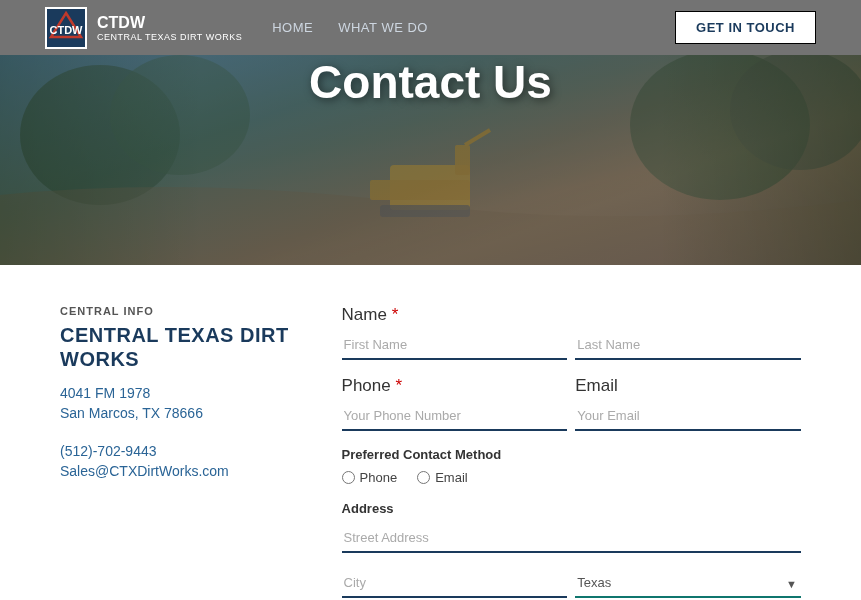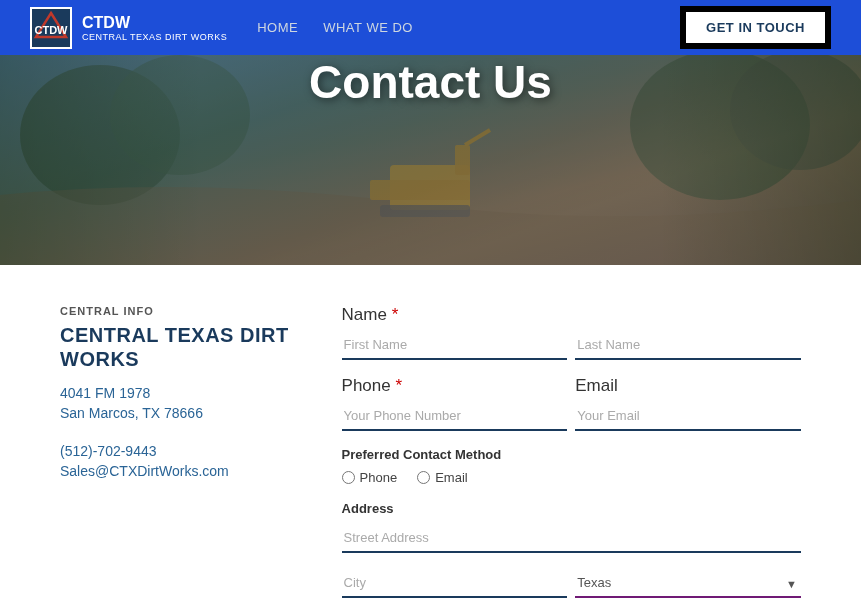--- a/index.html
+++ b/index.html
@@ -1,43 +1,43 @@
 <!DOCTYPE html>
 <html><head>
   <meta charset="utf-8">
   <style>
     * { box-sizing: border-box; margin: 0; padding: 0; }
     body { font-family: Arial, sans-serif; background: #fff; }
 
     
     nav {
-      background: #1d4ed8;
+      background: #737373;
       display: flex;
       align-items: center;
-      padding: 0 30px;
+      padding: 0 45px;
       height: 55px;
       justify-content: space-between;
     }
     .nav-left { display: flex; align-items: center; gap: 30px; }
     .logo-wrap { display: flex; align-items: center; gap: 10px; }
     .logo-icon {
       width: 42px; height: 42px;
       background: #1a3a5c;
       border: 2px solid #fff;
       display: flex; align-items: center; justify-content: center;
       font-size: 11px; font-weight: bold; color: #fff;
       flex-direction: column; line-height: 1.1;
     }
     .logo-text { color: #fff; font-size: 13px; font-weight: bold; line-height: 1.2; }
     .logo-sub { font-size: 9px; font-weight: normal; letter-spacing: 0.5px; }
     .nav-links { display: flex; gap: 25px; }
     .nav-link { color: #cdd6e0; text-decoration: none; font-size: 13px; font-weight: 500; letter-spacing: 0.5px; }
     .nav-cta {
       background: #fff; color: #1a3a5c;
-      border: 6px solid #000000;
+      border: 1px solid #000000;
       padding: 8px 20px;
       font-size: 13px; font-weight: bold;
       letter-spacing: 0.5px;
       cursor: pointer;
       text-transform: uppercase;
     }
 
     
     .hero {
       width: 100%; height: 210px;
@@ -94,21 +94,21 @@
     }
     .form-input::placeholder { color: #aaa; font-size: 13px; }
 
     .section-label { font-size: 13px; font-weight: 600; color: #333; margin-bottom: 8px; }
     .radio-group { display: flex; gap: 20px; margin-bottom: 16px; align-items: center; }
     .radio-option { display: flex; align-items: center; gap: 5px; font-size: 13px; color: #444; cursor: pointer; }
     .radio-option input { accent-color: #1a3a5c; }
 
     .address-section .section-label { margin-bottom: 8px; }
     .form-select {
-      width: 100%; border: none; border-bottom: 2px solid #701a75;
+      width: 100%; border: none; border-bottom: 2px solid #0f766e;
       padding: 6px 2px; font-size: 13px; color: #555;
       outline: none; background: transparent; appearance: none;
       cursor: pointer;
     }
     .select-wrap { position: relative; }
     .select-arrow {
       position: absolute; right: 4px; top: 50%; transform: translateY(-50%);
       pointer-events: none; color: #555; font-size: 11px;
     }
     .full-row { width: 100%; margin-bottom: 16px; }

